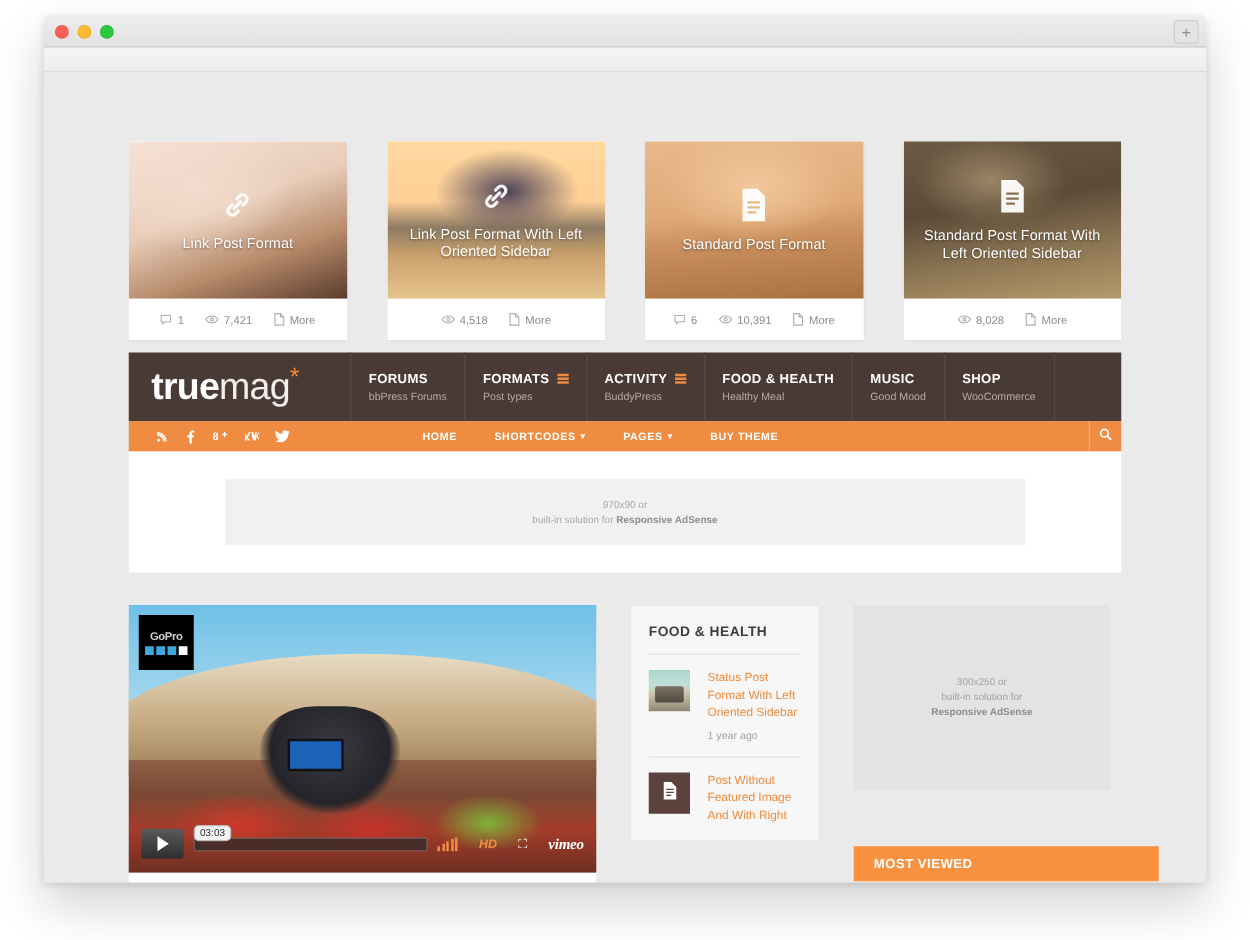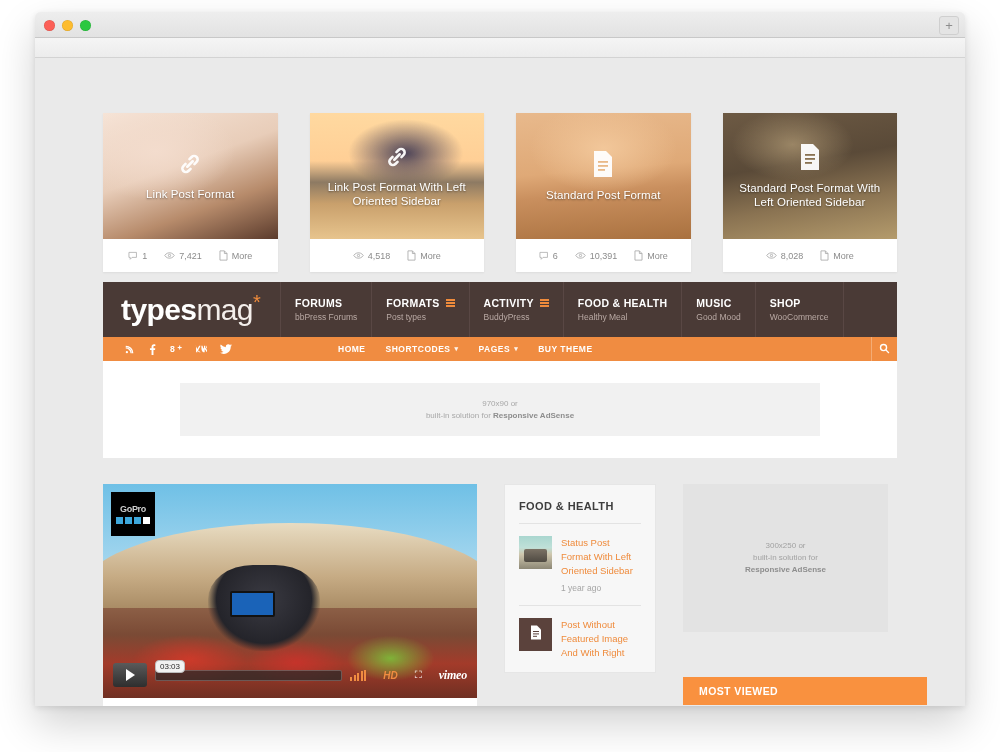--- a/index.html
+++ b/index.html
@@ -158,21 +158,21 @@
   .subnav {
     background: #f08c41;
     height: 24px;
     display: flex;
     align-items: center;
     position: relative;
   }
   .social { display: flex; align-items: center; gap: 13px; padding-left: 22px; }
   .social span { color: #fff; display: flex; align-items:center; }
   .subnav-menu {
-    display: flex; align-items: center; gap: 20px;
+    display: flex; align-items: center; gap: 30px;
     margin-left: 106px;
   }
   .subnav-menu a {
     color: #fff; font-size: 8.5px; font-weight: 700; letter-spacing: .5px;
     text-decoration: none; display: flex; align-items: center; gap: 4px;
   }
   .caret { font-size: 7px; opacity: .9; }
   .search-btn {
     position: absolute; right: 0; top: 0;
     width: 26px; height: 24px;
@@ -307,21 +307,21 @@
     border: 1px solid #e6e6e6;
     padding: 15px 14px 0 14px;
     width: 152px;
   }
   .widget-title {
     font-size: 11px; font-weight: 700; color: #3d3d3d;
     letter-spacing: .4px;
     padding-bottom: 11px;
     border-bottom: 1px solid #e3e3e3;
   }
-  .wpost { display: flex; gap: 9px; padding: 12px 0; border-bottom: 1px solid #e3e3e3; }
+  .wpost { display: flex; gap: 14px; padding: 12px 0; border-bottom: 1px solid #e3e3e3; }
   .wpost:last-child { border-bottom: none; }
   .wthumb { width: 33px; height: 33px; flex: 0 0 33px; }
   .wthumb-photo {
     background: linear-gradient(180deg,#a9d6cf 0%, #bfe0d8 35%, #cfc7ae 55%, #8c8775 100%);
     position: relative; overflow: hidden;
   }
   .wthumb-photo::after {
     content:""; position:absolute; left:14%; top:38%; width:72%; height:40%;
     background: linear-gradient(180deg,#7b7265,#4f4a42); border-radius:2px;
   }
@@ -532,21 +532,21 @@
             <span>More</span>
           </span>
         </div>
       </div>
     </div>
 
     <div class="site">
 
       <div class="site-header">
         <div class="logo">
-          <div class="logo-text"><b>types</b><i>mag</i><span class="logo-star">*</span></div>
+          <div class="logo-text"><b>true</b><i>mag</i><span class="logo-star">*</span></div>
         </div>
 
         <div class="navitem">
           <div class="navitem-top">
             <span class="navitem-label">FORUMS</span>
           </div>
           <div class="navitem-sub">bbPress Forums</div>
         </div>
 
         <div class="navitem">

